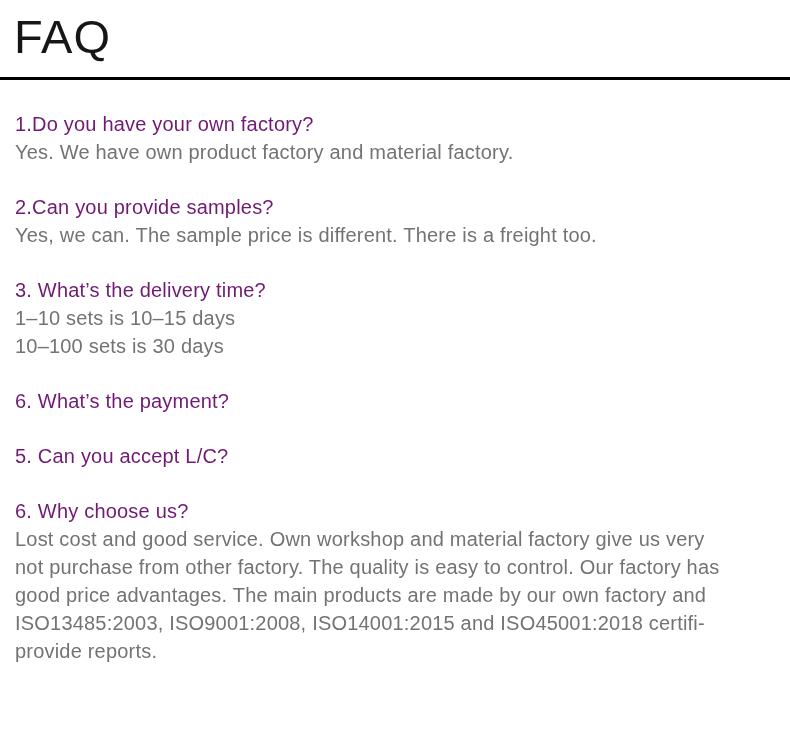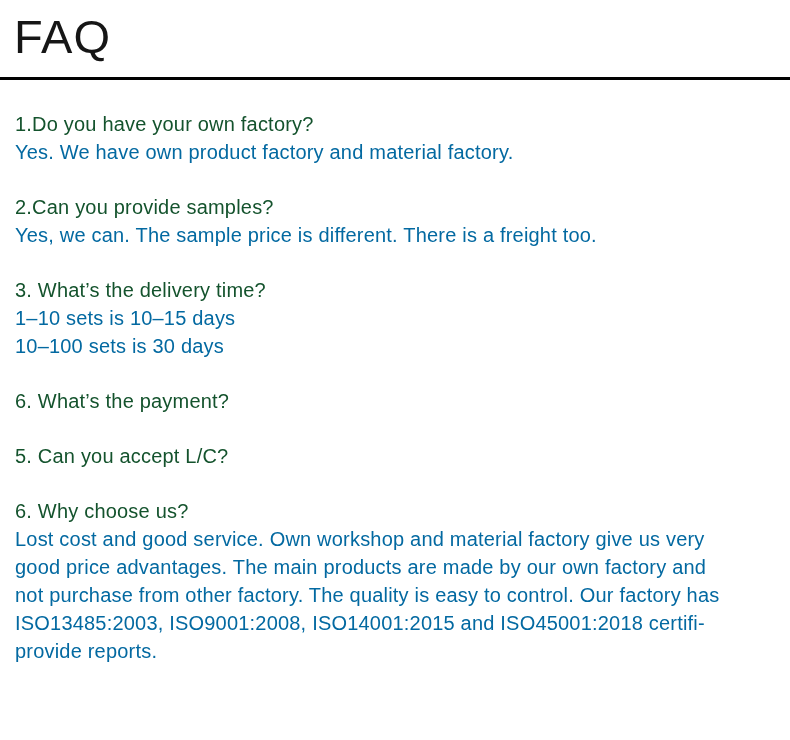--- a/index.html
+++ b/index.html
@@ -39,27 +39,27 @@
   .faq-list {
     padding: 30px 15px 0 15px;
     box-sizing: border-box;
   }
   .faq-item {
     margin: 0 0 27px 0;
   }
   .faq-question {
     font-size: 20px;
     line-height: 28px;
-    color: #14532d;
+    color: #701a75;
     letter-spacing: 0.2px;
   }
   .faq-answer-line {
     font-size: 20px;
     line-height: 28px;
-    color: #0369a1;
+    color: #737373;
     letter-spacing: 0.2px;
   }
 </style>
 </head>
 <body>
 
 <div class="page">
 
   <h1 class="faq-heading">FAQ</h1>
 
@@ -87,20 +87,20 @@
       <div class="faq-question">6. What’s the payment?</div>
     </section>
 
     <section class="faq-item">
       <div class="faq-question">5. Can you accept L/C?</div>
     </section>
 
     <section class="faq-item">
       <div class="faq-question">6. Why choose us?</div>
       <div class="faq-answer-line">Lost cost and good service. Own workshop and material factory give us very</div>
+      <div class="faq-answer-line">not purchase from other factory. The quality is easy to control. Our factory has</div>
       <div class="faq-answer-line">good price advantages. The main products are made by our own factory and</div>
-      <div class="faq-answer-line">not purchase from other factory. The quality is easy to control. Our factory has</div>
       <div class="faq-answer-line">ISO13485:2003, ISO9001:2008, ISO14001:2015 and ISO45001:2018 certifi-</div>
       <div class="faq-answer-line">provide reports.</div>
     </section>
 
   </main>
 </div>
 
 </body></html>

